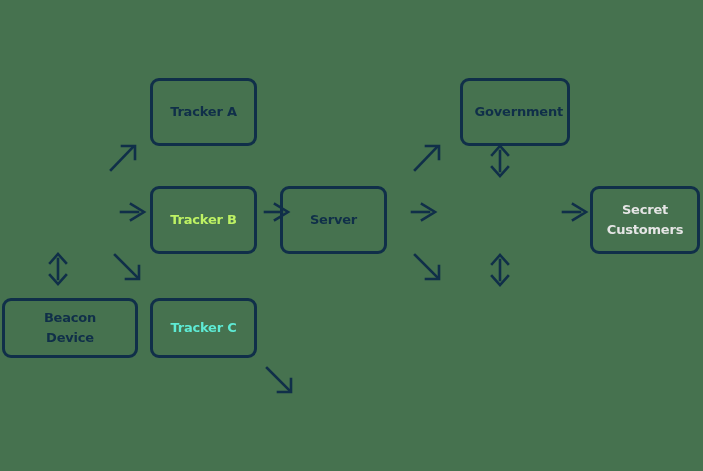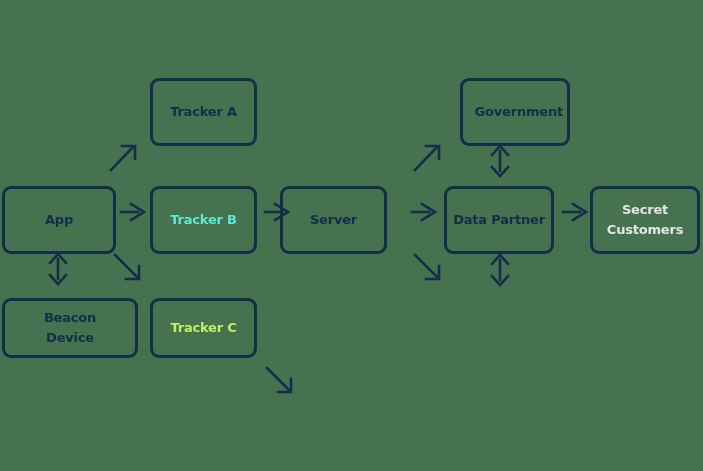--- a/index.html
+++ b/index.html
@@ -48,44 +48,38 @@
   }
   .edge-arrow svg {
     display: block;
     overflow: visible;
   }
 </style>
 </head>
 <body>
 
 <div id="diagram-canvas" style="background: rgb(70, 114, 79);">
-    <div class="node-box" style="left: 2px; top: 178px; width: 114px; height: 68px; border-color: rgb(16, 47, 73);">
-      <span class="node-label" style="color: rgb(16, 47, 73);">App</span>
-    </div>
     <div class="node-box" style="left: 2px; top: 290px; width: 136px; height: 60px; border-color: rgb(16, 47, 73);">
       <span class="node-label" style="color: rgb(16, 47, 73);">Beacon
 Device</span>
     </div>
     <div class="node-box" style="left: 150px; top: 70px; width: 107px; height: 68px; border-color: rgb(16, 47, 73);">
       <span class="node-label" style="color: rgb(16, 47, 73);">Tracker A</span>
     </div>
     <div class="node-box" style="left: 150px; top: 178px; width: 107px; height: 68px; border-color: rgb(16, 47, 73);">
-      <span class="node-label" style="color: #5eead4;">Tracker B</span>
+      <span class="node-label" style="color: #bef264;">Tracker B</span>
     </div>
     <div class="node-box" style="left: 150px; top: 290px; width: 107px; height: 60px; border-color: rgb(16, 47, 73);">
-      <span class="node-label" style="color: #bef264;">Tracker C</span>
+      <span class="node-label" style="color: #5eead4;">Tracker C</span>
     </div>
     <div class="node-box" style="left: 280px; top: 178px; width: 107px; height: 68px; border-color: rgb(16, 47, 73);">
       <span class="node-label" style="color: rgb(16, 47, 73);">Server</span>
     </div>
     <div class="node-box" style="left: 460px; top: 70px; width: 110px; height: 68px; border-color: rgb(16, 47, 73); justify-content: flex-end;">
       <span class="node-label" style="color: rgb(16, 47, 73);">Government</span>
-    </div>
-    <div class="node-box" style="left: 444px; top: 178px; width: 110px; height: 68px; border-color: rgb(16, 47, 73);">
-      <span class="node-label" style="color: rgb(16, 47, 73);">Data Partner</span>
     </div>
     <div class="node-box" style="left: 590px; top: 178px; width: 110px; height: 68px; border-color: rgb(16, 47, 73);">
       <span class="node-label" style="color: #e5e5e5;">Secret
 Customers</span>
     </div>
     <div class="edge-arrow" style="left: 119px; top: 199px; width: 28px; height: 26px;">
       <svg width="28" height="26" viewBox="0 0 28 26">
         <path d="M2 13 H 19" fill="none" stroke="#102f49" stroke-width="2.6" stroke-linecap="square"></path>
         <path d="M12 5 L 25 13 L 12 21" fill="none" stroke="#102f49" stroke-width="2.6" stroke-linejoin="miter" stroke-linecap="square"></path>
       </svg>

